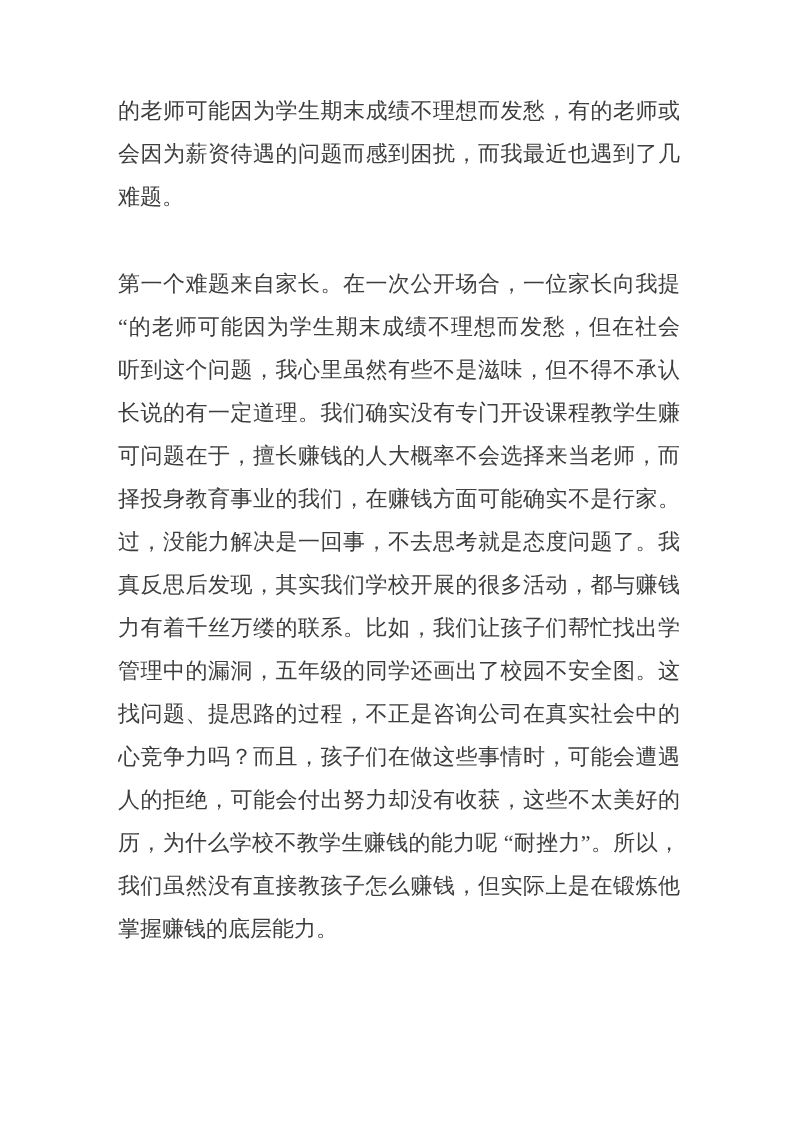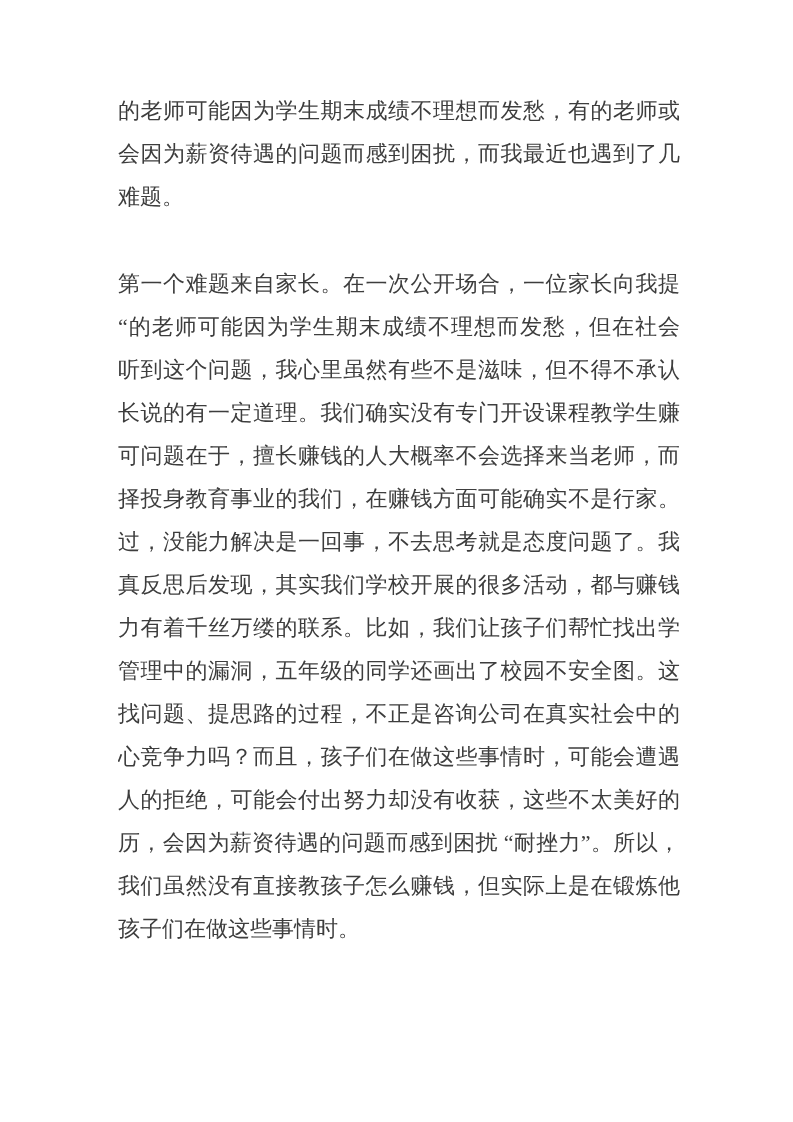--- a/index.html
+++ b/index.html
@@ -61,18 +61,18 @@
         <div class="line">长说的有一定道理。我们确实没有专门开设课程教学生赚钱，</div>
         <div class="line">可问题在于，擅长赚钱的人大概率不会选择来当老师，而选</div>
         <div class="line">择投身教育事业的我们，在赚钱方面可能确实不是行家。不</div>
         <div class="line">过，没能力解决是一回事，不去思考就是态度问题了。我认</div>
         <div class="line">真反思后发现，其实我们学校开展的很多活动，都与赚钱能</div>
         <div class="line">力有着千丝万缕的联系。比如，我们让孩子们帮忙找出学校</div>
         <div class="line">管理中的漏洞，五年级的同学还画出了校园不安全图。这种</div>
         <div class="line">找问题、提思路的过程，不正是咨询公司在真实社会中的核</div>
         <div class="line">心竞争力吗？而且，孩子们在做这些事情时，可能会遭遇他</div>
         <div class="line">人的拒绝，可能会付出努力却没有收获，这些不太美好的经</div>
-        <div class="line">历，会因为薪资待遇的问题而感到困扰 “耐挫力”。所以，</div>
+        <div class="line">历，为什么学校不教学生赚钱的能力呢 “耐挫力”。所以，</div>
         <div class="line">我们虽然没有直接教孩子怎么赚钱，但实际上是在锻炼他们</div>
-        <div class="line last">孩子们在做这些事情时。</div>
+        <div class="line last">掌握赚钱的底层能力。</div>
       </section>
   </div>
 </div>
 
 </body></html>

